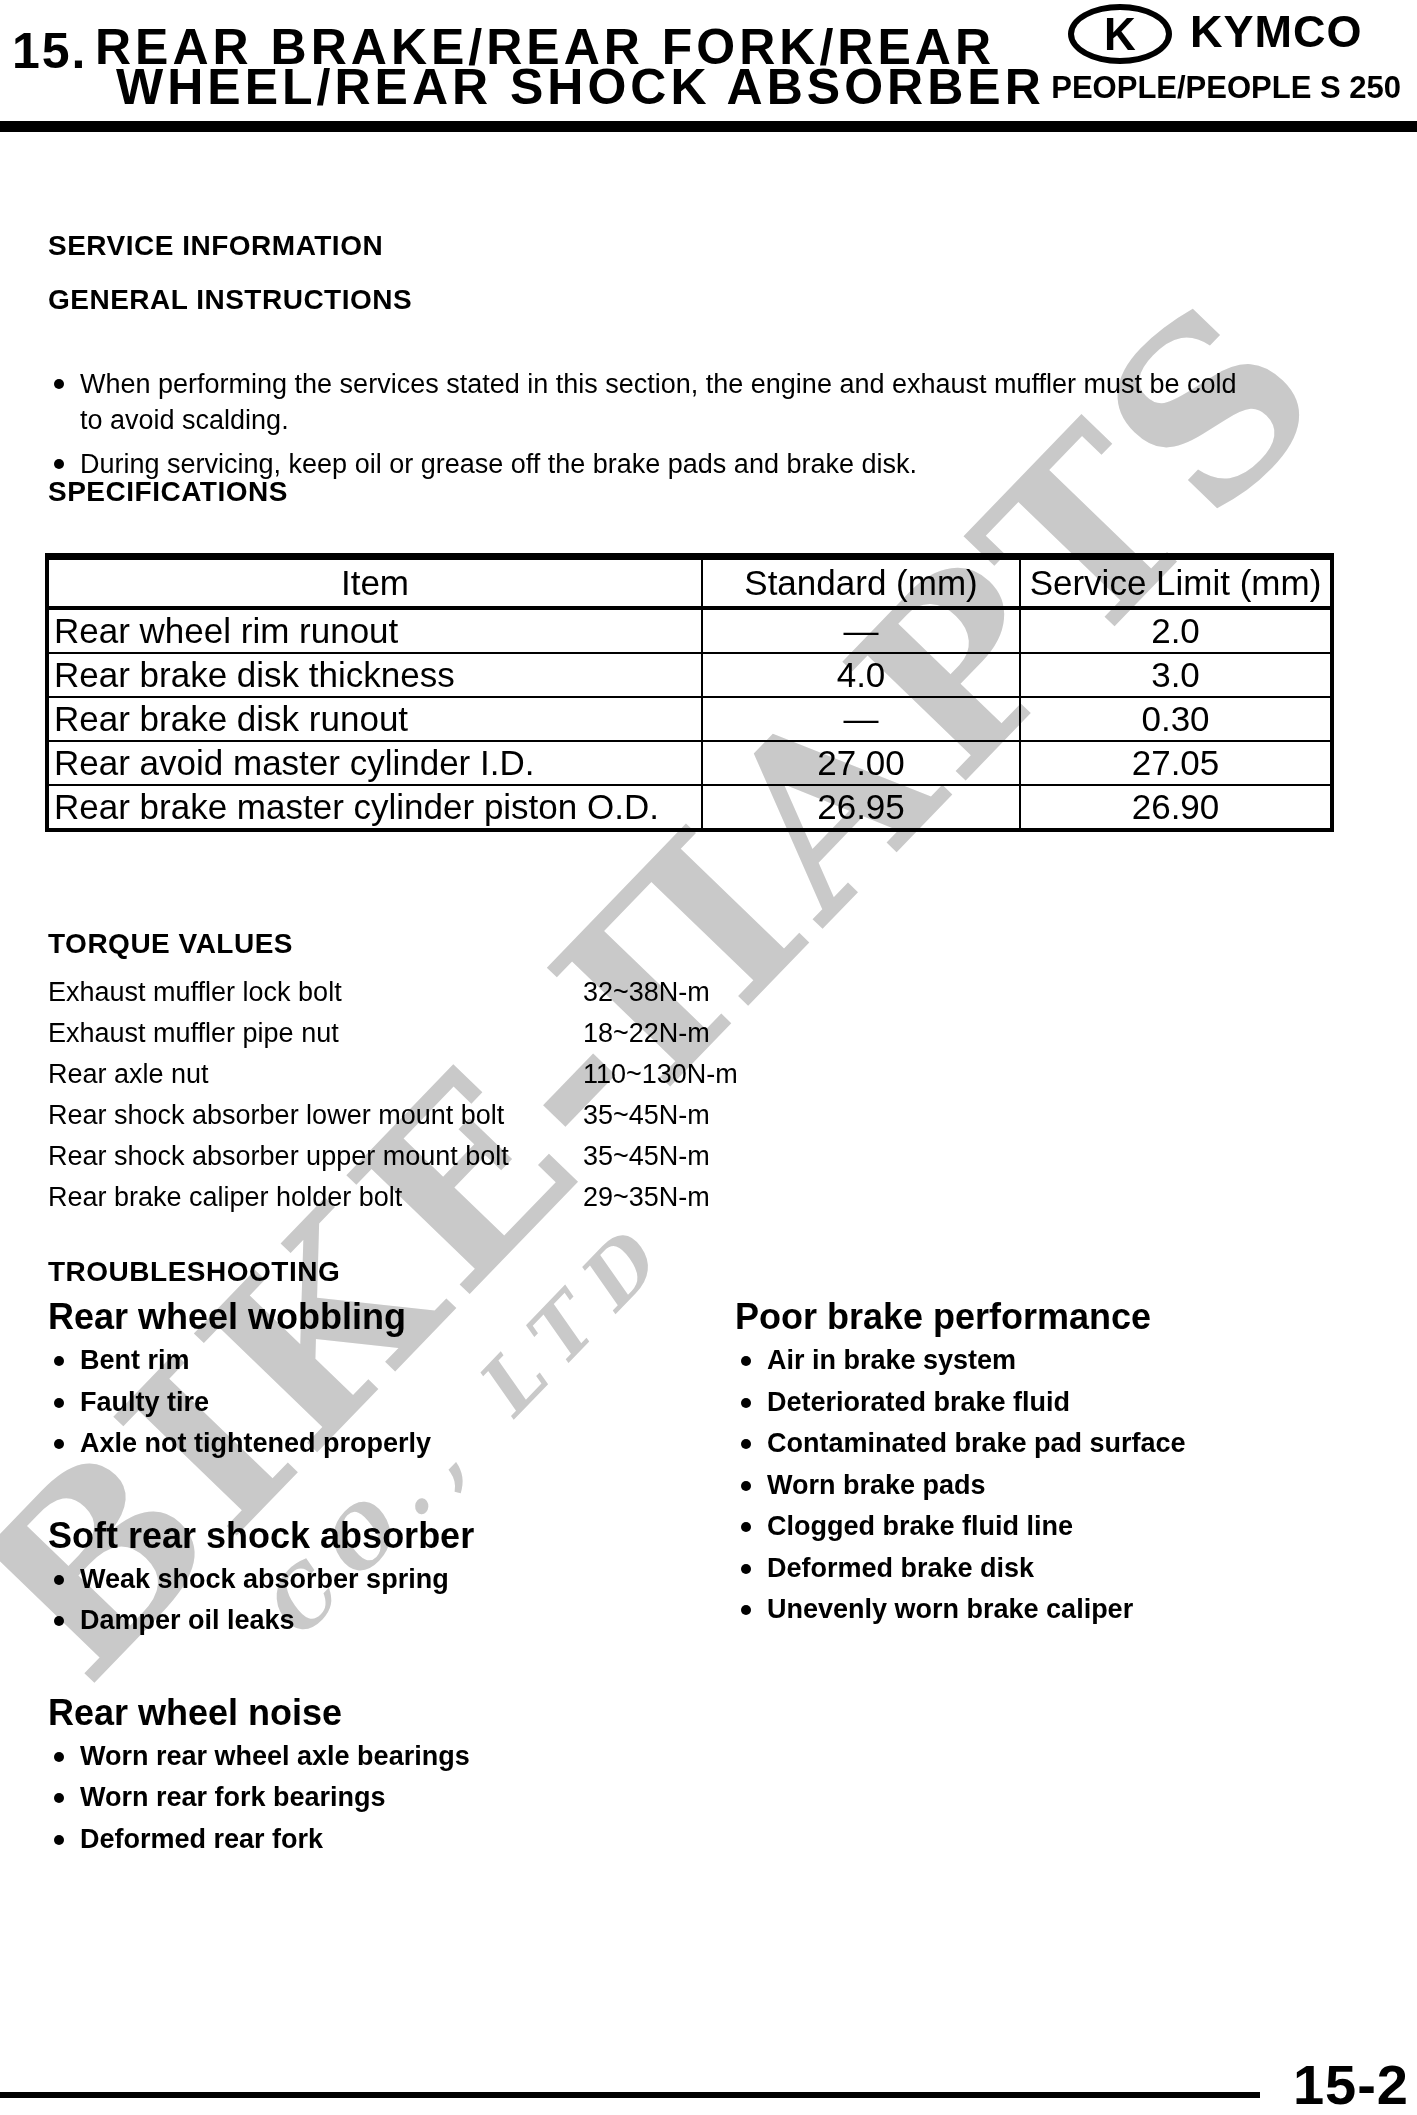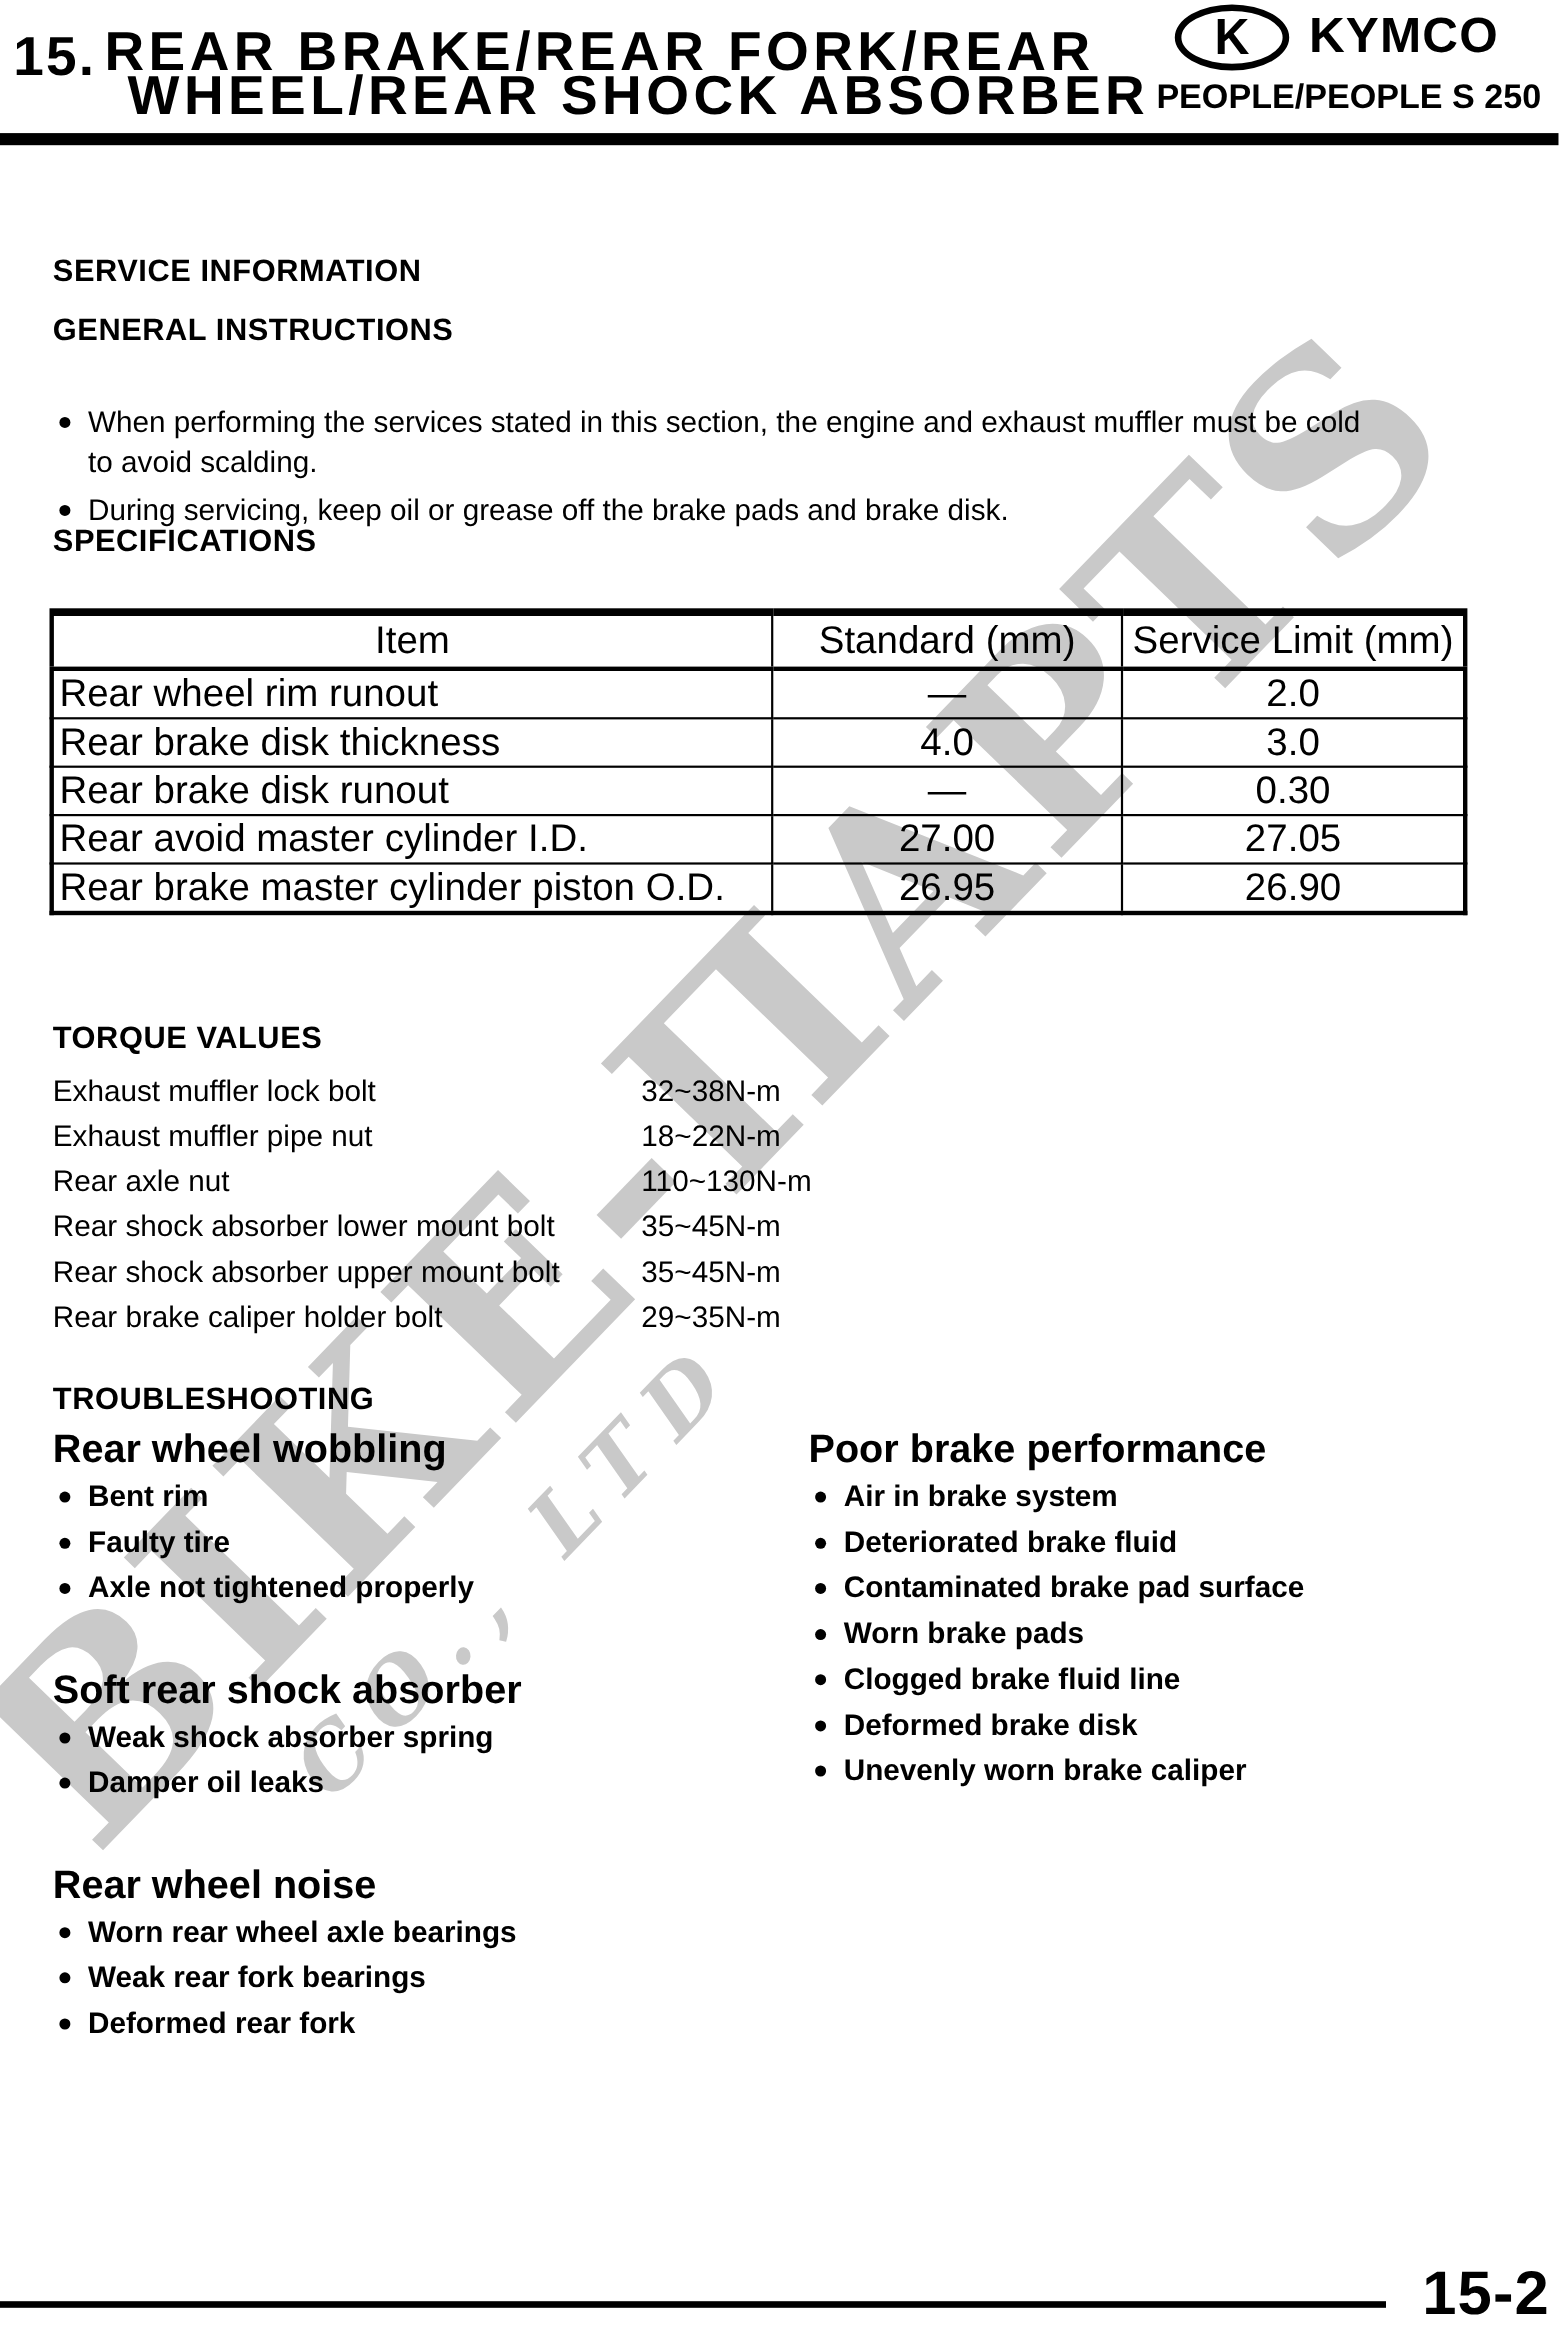--- a/index.html
+++ b/index.html
@@ -251,21 +251,21 @@
     <div class="ts-item">Axle not tightened properly</div>
   </div>
   <div class="ts-group">
     <div class="ts-heading">Soft rear shock absorber</div>
     <div class="ts-item">Weak shock absorber spring</div>
     <div class="ts-item">Damper oil leaks</div>
   </div>
   <div class="ts-group">
     <div class="ts-heading">Rear wheel noise</div>
     <div class="ts-item">Worn rear wheel axle bearings</div>
-    <div class="ts-item">Weak rear fork bearings</div>
+    <div class="ts-item">Worn rear fork bearings</div>
     <div class="ts-item">Deformed rear fork</div>
   </div>
 </div>
 
 <div id="ts-right" class="ts-col">
   <div class="ts-group">
     <div class="ts-heading">Poor brake performance</div>
     <div class="ts-item">Air in brake system</div>
     <div class="ts-item">Deteriorated brake fluid</div>
     <div class="ts-item">Contaminated brake pad surface</div>

